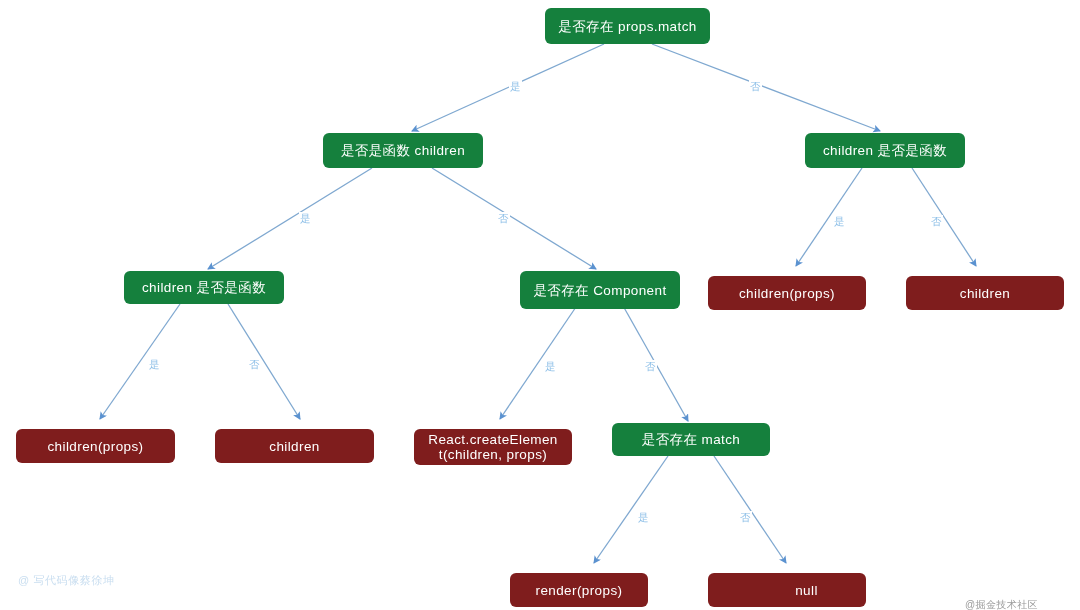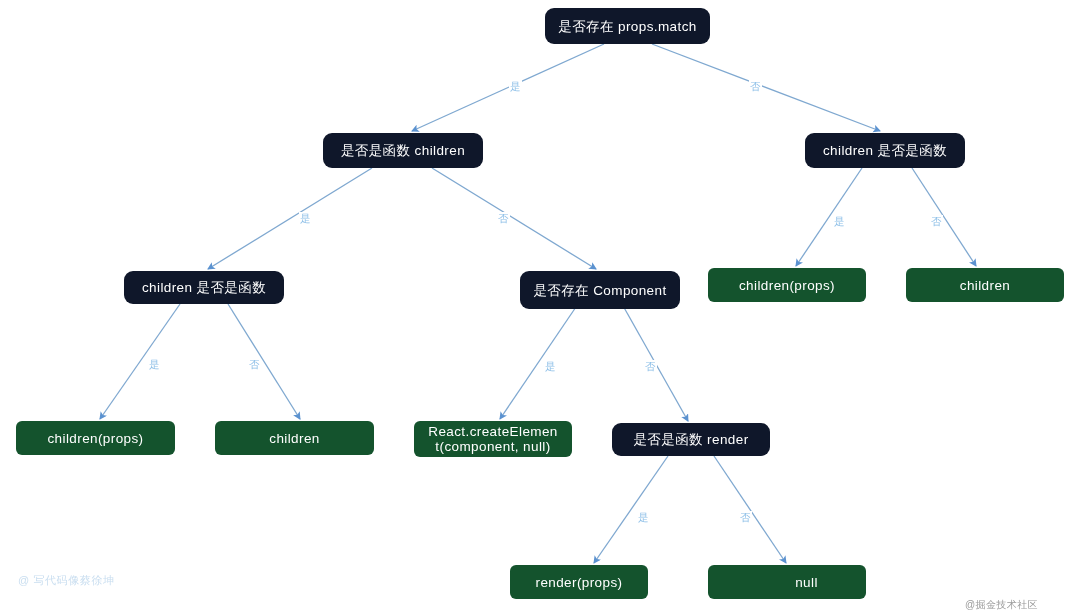--- a/index.html
+++ b/index.html
@@ -35,25 +35,25 @@
     border-radius: 6px;
     color: #ffffff;
     font-size: 13.5px;
     line-height: 15px;
     letter-spacing: 0.4px;
     white-space: pre-line;
     padding: 2px 6px;
     z-index: 2;
   }
   .node.decision {
-    background: #0f172a;
-    border-radius: 9px;
+    background: #15803d;
   }
   .node.result {
-    background: #14532d;
+    background: #7f1d1d;
+    margin-top: 8px;
   }
   .edge-label {
     position: absolute;
     font-size: 10.5px;
     color: #8FC0E8;
     letter-spacing: 0.5px;
     z-index: 3;
     background: #ffffff;
     padding: 0 1px;
     line-height: 12px;
@@ -109,22 +109,22 @@
       <div class="node decision" style="left: 545px; top: 8px; width: 165px; height: 36px;">是否存在 props.match</div>
       <div class="node decision" style="left: 323px; top: 133px; width: 160px; height: 35px;">是否是函数 children</div>
       <div class="node decision" style="left: 805px; top: 133px; width: 160px; height: 35px;">children 是否是函数</div>
       <div class="node decision" style="left: 124px; top: 271px; width: 160px; height: 33px;">children 是否是函数</div>
       <div class="node decision" style="left: 520px; top: 271px; width: 160px; height: 38px;">是否存在 Component</div>
       <div class="node result" style="left: 708px; top: 268px; width: 158px; height: 34px;">children(props)</div>
       <div class="node result" style="left: 906px; top: 268px; width: 158px; height: 34px;">children</div>
       <div class="node result" style="left: 16px; top: 421px; width: 159px; height: 34px;">children(props)</div>
       <div class="node result" style="left: 215px; top: 421px; width: 159px; height: 34px;">children</div>
       <div class="node result" style="left: 414px; top: 421px; width: 158px; height: 36px;">React.createElemen
-t(component, null)</div>
-      <div class="node decision" style="left: 612px; top: 423px; width: 158px; height: 33px;">是否是函数 render</div>
+t(children, props)</div>
+      <div class="node decision" style="left: 612px; top: 423px; width: 158px; height: 33px;">是否存在 match</div>
       <div class="node result" style="left: 510px; top: 565px; width: 138px; height: 34px;">render(props)</div>
       <div class="node result" style="left: 708px; top: 565px; width: 158px; height: 34px; padding-left: 45px;">null</div>
     </div>
   <div id="labels-layer">
       <div class="edge-label" style="left: 509px; top: 80px;">是</div>
       <div class="edge-label" style="left: 749px; top: 80px;">否</div>
       <div class="edge-label" style="left: 299px; top: 212px;">是</div>
       <div class="edge-label" style="left: 497px; top: 212px;">否</div>
       <div class="edge-label" style="left: 833px; top: 215px;">是</div>
       <div class="edge-label" style="left: 930px; top: 215px;">否</div>

